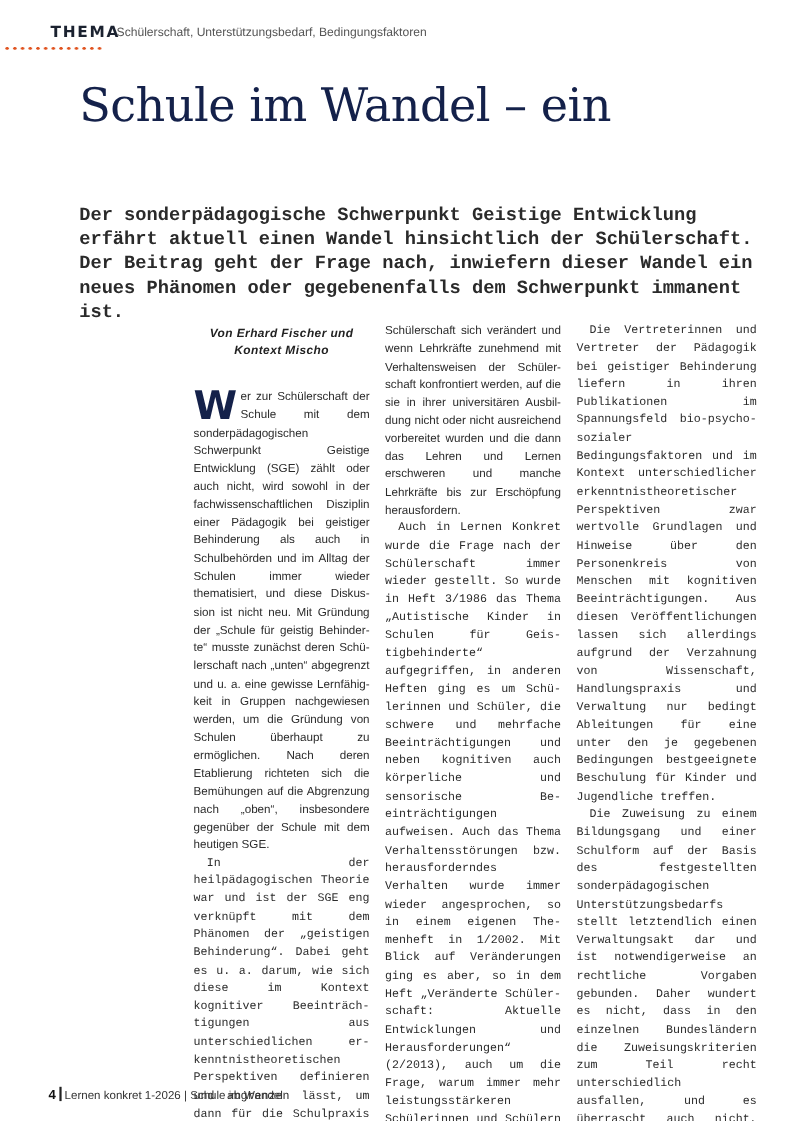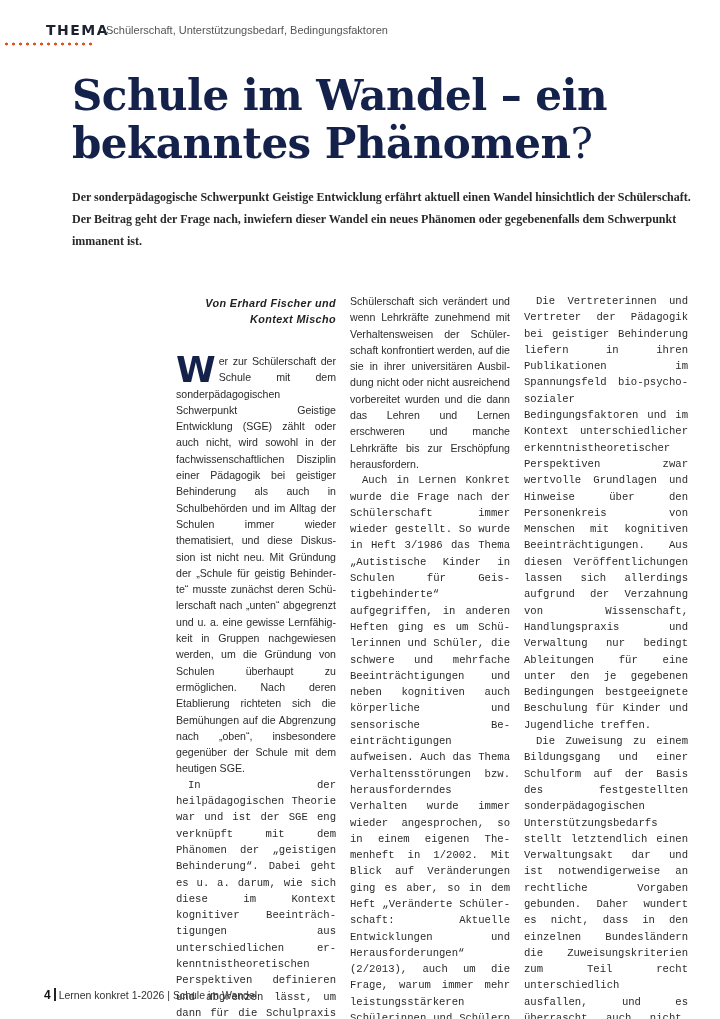--- a/index.html
+++ b/index.html
@@ -54,32 +54,32 @@
       position: absolute;
       left: 72px;
       top: 72px;
       margin: 0;
       font-family: "DejaVu Serif", "Liberation Serif", serif;
       color: #14214a;
       font-size: 42px;
       line-height: 48px;
       letter-spacing: -0.5px;
     }
-    .title .line1 { font-weight: bold; display: block; }
+    .title .line1 { font-weight: normal; display: block; }
     .title .line2 { font-weight: bold; display: block; }
     .title .q { font-weight: normal; }
     .lead {
       position: absolute;
       left: 72px;
       top: 186px;
       width: 630px;
       margin: 0;
-      font-family: Liberation Serif, serif;
+      font-family: Liberation Mono, monospace;
       font-weight: bold;
-      font-size: 12px;
+      font-size: 17px;
       line-height: 22px;
       color: #2a2a2a;
     }
     .columns {
       position: absolute;
       left: 176px;
       top: 293px;
       width: 532px;
       height: 680px;
     }
@@ -100,21 +100,21 @@
     .col p { margin: 0; }
     .col p.indent { text-indent: 12px; font-family: Liberation Mono, monospace; }
     .byline {
       font-weight: bold;
       font-style: italic;
       font-size: 10.8px;
       line-height: 16px;
       letter-spacing: 0.4px;
       color: #222;
       margin: 2px 0 26px 0;
-      text-align: right;
+      text-align: center;
     }
     .dropcap {
       float: left;
       font-family: "DejaVu Sans", sans-serif;
       font-weight: bold;
       font-size: 36px;
       line-height: 30px;
       color: #14214a;
       margin: 2px 3px 0 0;
       height: 30px;
@@ -145,21 +145,20 @@
 <body>
 
 <div class="header">
   <span class="thema-label">THEMA</span>
   <span class="thema-dots"></span>
   <span class="thema-keywords">Schülerschaft, Unterstützungsbedarf, Bedingungsfaktoren</span>
 </div>
 
 <h1 class="title">
   <span class="line1">Schule im Wandel – ein</span>
-  <span class="line2"><span>bekanntes Phänomen</span><span class="q">?</span></span>
 </h1>
 
 <p class="lead">Der sonderpädagogische Schwerpunkt Geistige Entwicklung erfährt aktuell einen Wandel hinsichtlich der Schülerschaft. Der Beitrag geht der Frage nach, inwiefern dieser Wandel ein neues Phänomen oder gegebenenfalls dem Schwerpunkt immanent ist.</p>
 
 <div class="columns">
   <div class="col col1">
     <div class="byline">
       <span>Von Erhard Fischer und</span><br>
       <span>Kontext Mischo</span>
     </div>

